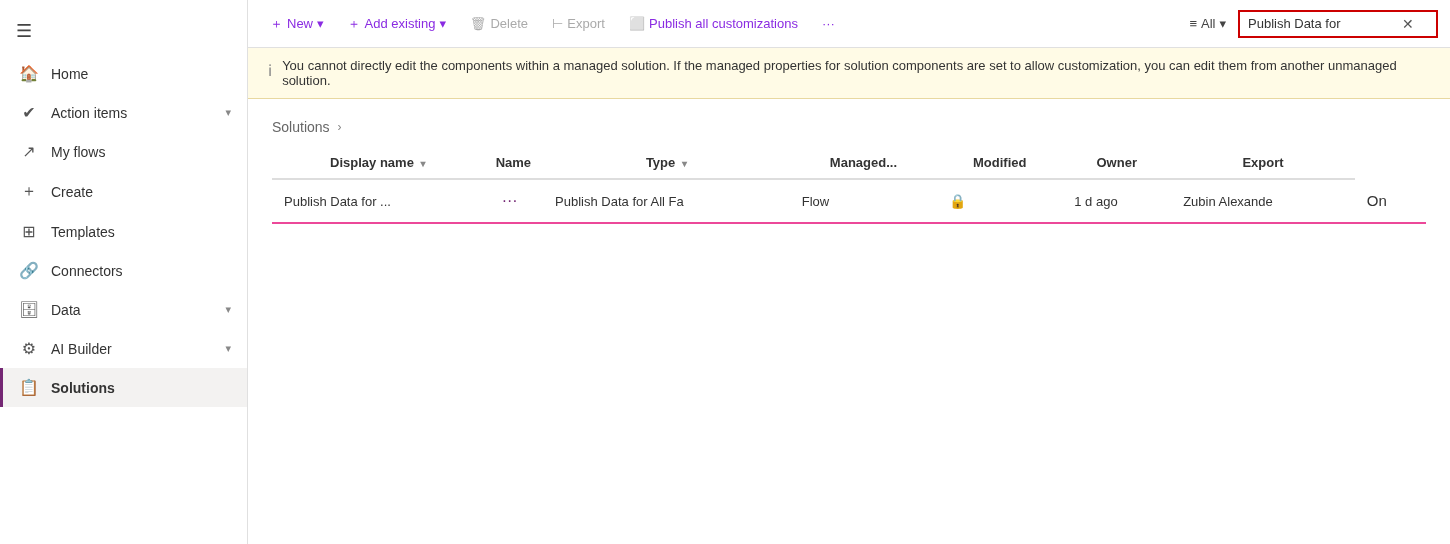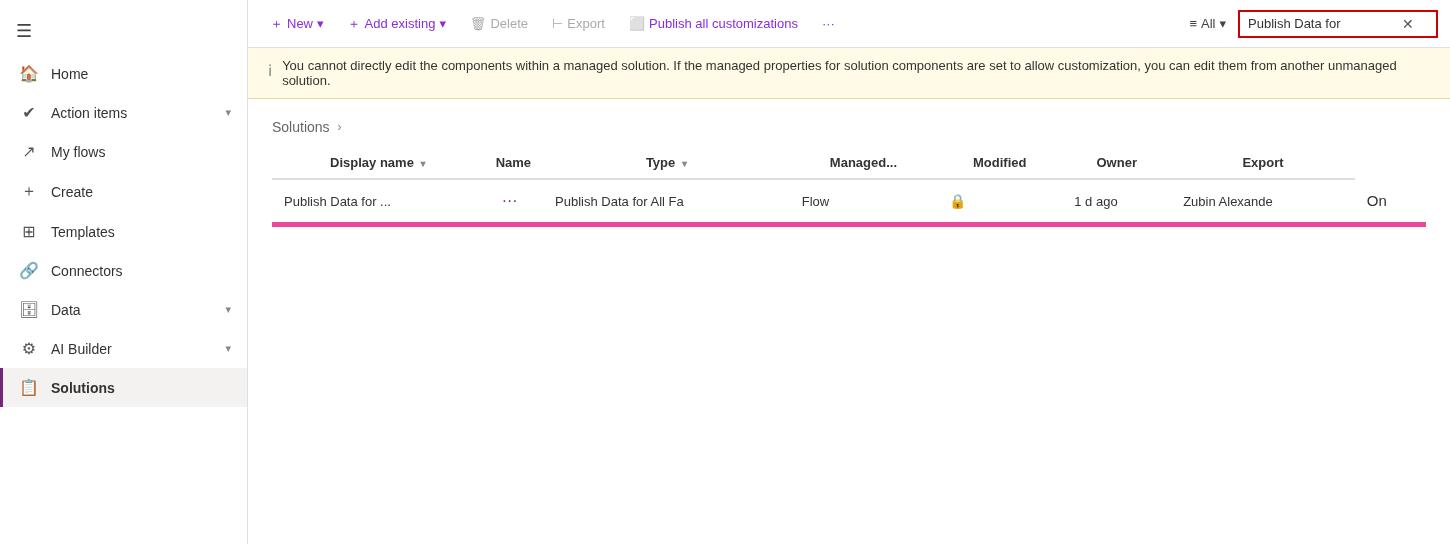--- a/index.html
+++ b/index.html
@@ -135,21 +135,21 @@
       font-weight: 600;
       color: #333;
       border-bottom: 2px solid #ddd;
       white-space: nowrap;
     }
     .table th .sort-icon { font-size: 10px; color: #888; margin-left: 3px; }
     .table td {
       padding: 10px 12px;
       font-size: 13px;
       color: #333;
-      border-bottom: 5px solid #ec4899;
+      border-bottom: 2px solid #ec4899;
       white-space: nowrap;
     }
     .more-btn {
       background: none;
       border: none;
       cursor: pointer;
       color: #742774;
       font-size: 16px;
       padding: 2px 6px;
     }

